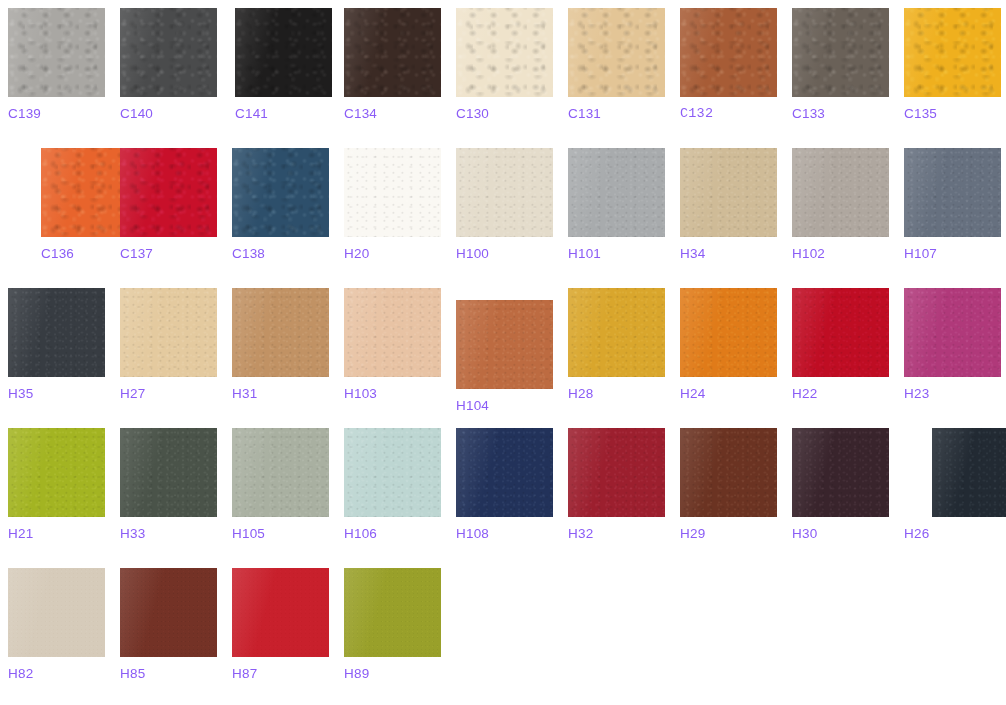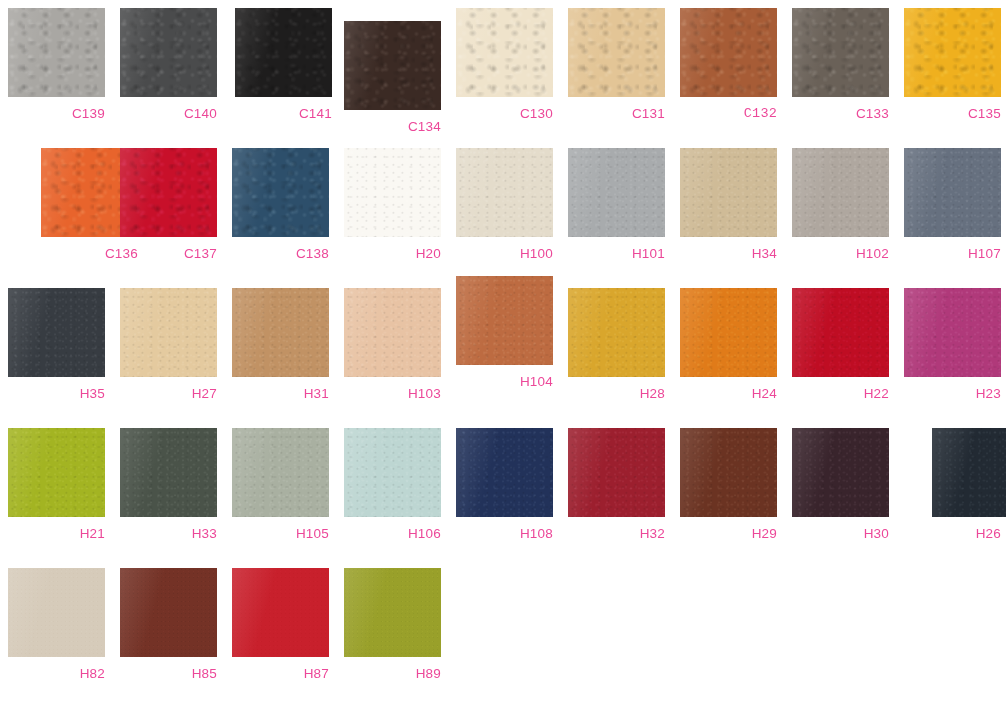--- a/index.html
+++ b/index.html
@@ -101,24 +101,24 @@
     pointer-events: none;
     background:
       linear-gradient(105deg, rgba(255,255,255,.13) 0%, rgba(255,255,255,0) 38%),
       radial-gradient(120% 120% at 50% 45%, rgba(0,0,0,0) 58%, rgba(0,0,0,.07) 100%);
   }
   .swatch-label {
     position: absolute;
     top: 98px;
     left: 0;
     width: 97px;
-    text-align: right;
+    text-align: left;
     font-size: 13.5px;
     letter-spacing: .2px;
-    color: #ec4899;
+    color: #8b5cf6;
     white-space: nowrap;
   }
 </style>
 </head>
 <body>
 
 <div id="swatch-grid" style="background: rgb(255, 255, 255);">
     <div class="swatch-cell" style="left: 8px; top: 8px;">
       <div class="swatch-chip tex-pebble" style="width: 97px; height: 89px; background-color: rgb(169, 167, 163);">
         <div class="sheen"></div>
@@ -130,21 +130,21 @@
         <div class="sheen"></div>
       </div>
       <div class="swatch-label">C140</div>
     </div>
     <div class="swatch-cell" style="left: 235px; top: 8px;">
       <div class="swatch-chip tex-pebble" style="width: 97px; height: 89px; background-color: rgb(30, 29, 29);">
         <div class="sheen"></div>
       </div>
       <div class="swatch-label">C141</div>
     </div>
-    <div class="swatch-cell" style="left: 344px; top: 8px; margin-top: 13px;">
+    <div class="swatch-cell" style="left: 344px; top: 8px;">
       <div class="swatch-chip tex-pebble" style="width: 97px; height: 89px; background-color: rgb(59, 42, 36);">
         <div class="sheen"></div>
       </div>
       <div class="swatch-label">C134</div>
     </div>
     <div class="swatch-cell" style="left: 456px; top: 8px;">
       <div class="swatch-chip tex-pebble" style="width: 97px; height: 89px; background-color: rgb(239, 227, 203);">
         <div class="sheen"></div>
       </div>
       <div class="swatch-label">C130</div>
@@ -244,21 +244,21 @@
         <div class="sheen"></div>
       </div>
       <div class="swatch-label">H31</div>
     </div>
     <div class="swatch-cell" style="left: 344px; top: 288px;">
       <div class="swatch-chip tex-fine" style="width: 97px; height: 89px; background-color: rgb(232, 195, 164);">
         <div class="sheen"></div>
       </div>
       <div class="swatch-label">H103</div>
     </div>
-    <div class="swatch-cell" style="left: 456px; top: 276px;">
+    <div class="swatch-cell" style="left: 456px; top: 300px;">
       <div class="swatch-chip tex-fine" style="width: 97px; height: 89px; background-color: rgb(189, 107, 65);">
         <div class="sheen"></div>
       </div>
       <div class="swatch-label">H104</div>
     </div>
     <div class="swatch-cell" style="left: 568px; top: 288px;">
       <div class="swatch-chip tex-fine" style="width: 97px; height: 89px; background-color: rgb(217, 166, 44);">
         <div class="sheen"></div>
       </div>
       <div class="swatch-label">H28</div>

